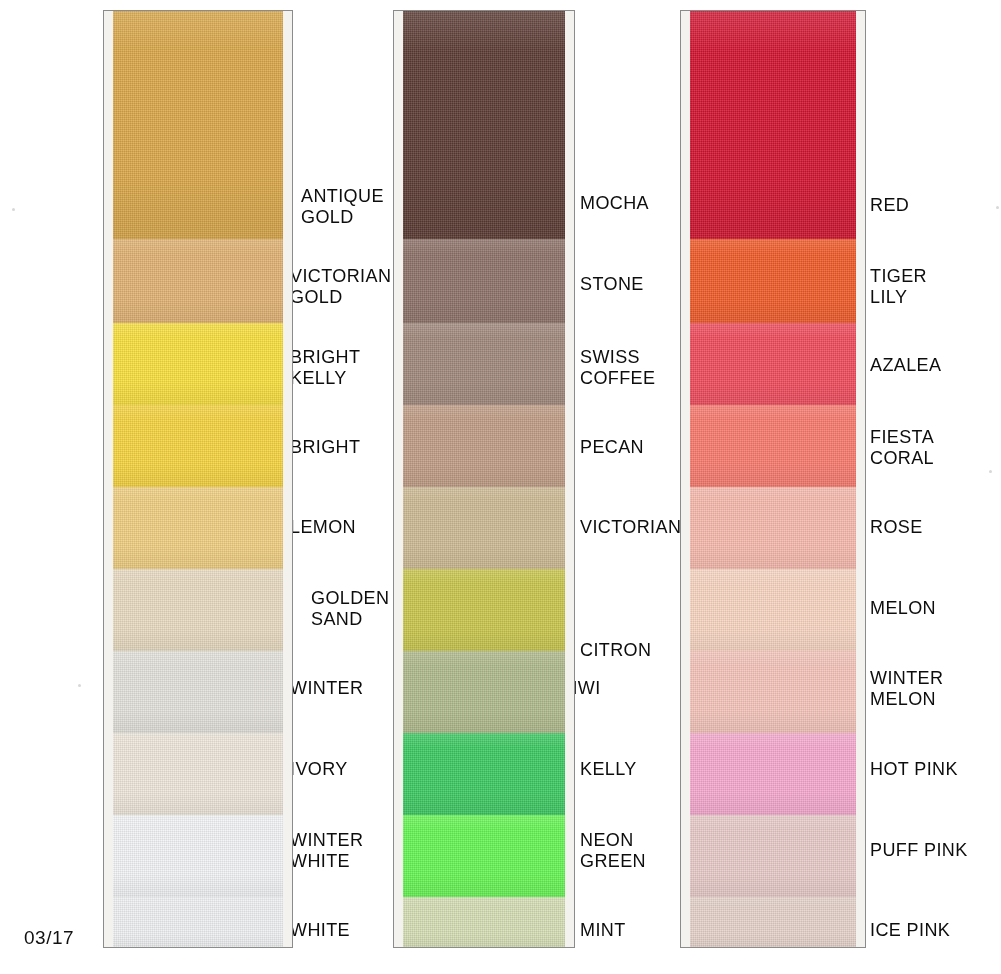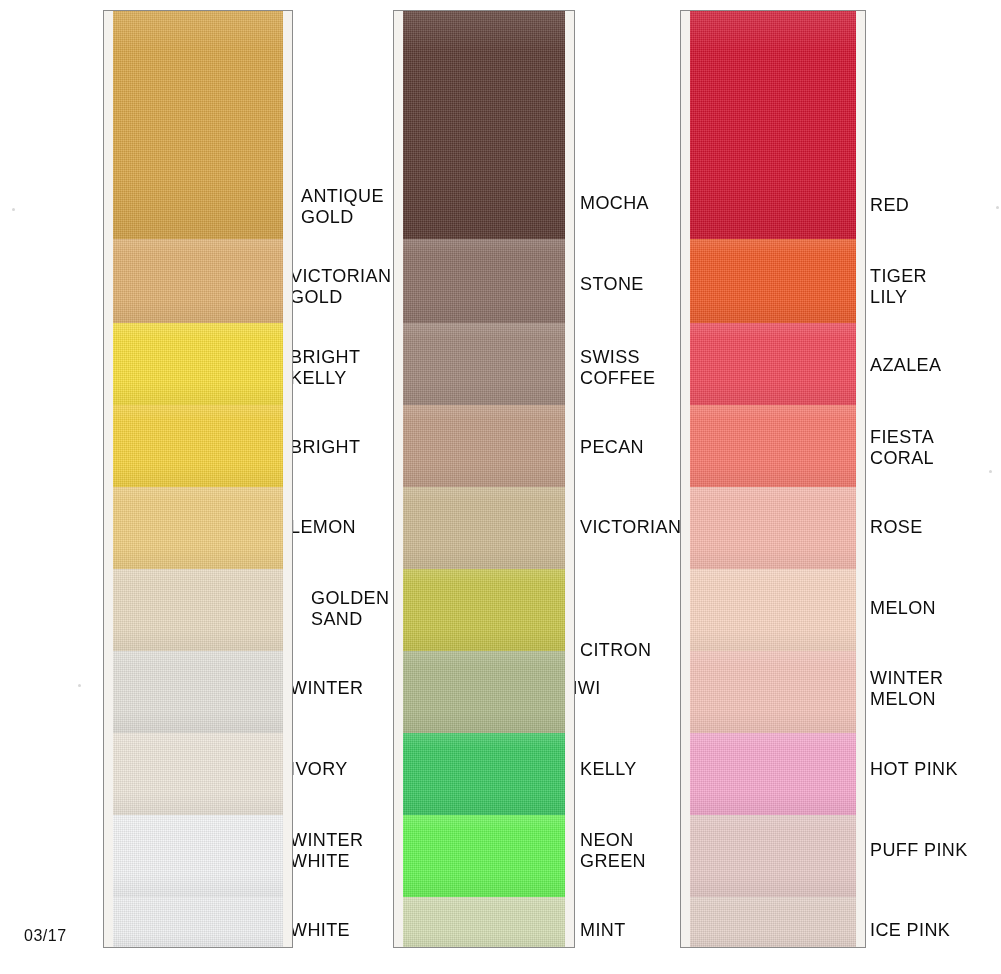--- a/index.html
+++ b/index.html
@@ -105,21 +105,21 @@
     color: #0d0d0d;
     letter-spacing: 0.4px;
     white-space: pre-line;
     font-family: "Liberation Sans", sans-serif;
   }
 
   .datestamp {
     position: absolute;
     left: 24px;
     top: 927px;
-    font-size: 16px;
+    font-size: 19px;
     letter-spacing: 0.5px;
     color: #111111;
     font-family: "Liberation Sans", sans-serif;
   }
 
   .speck {
     position: absolute;
     background: #d8d8d8;
     width: 3px;
     height: 3px;

